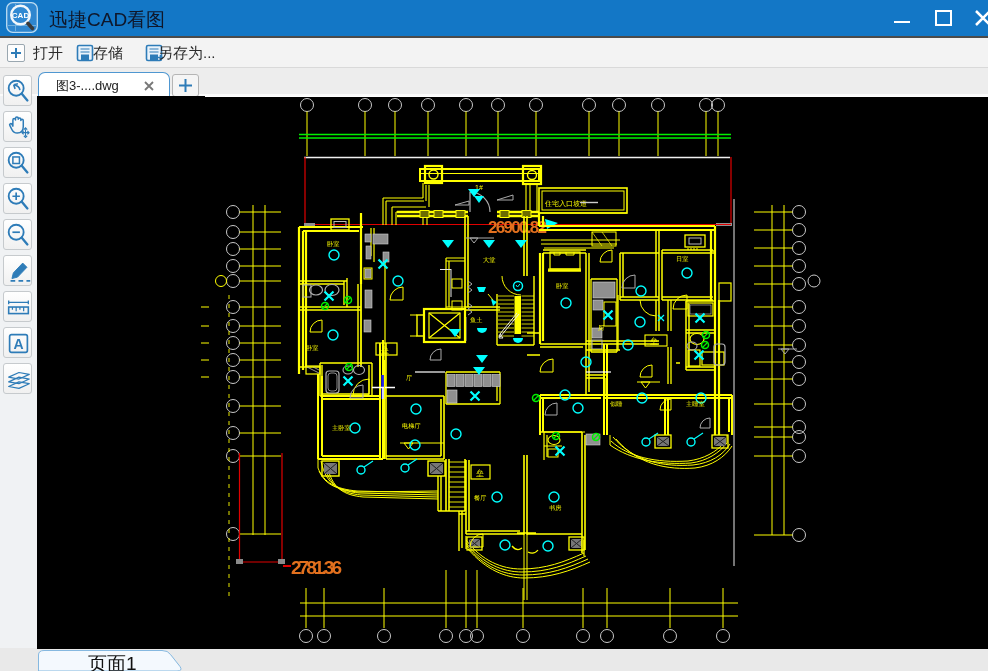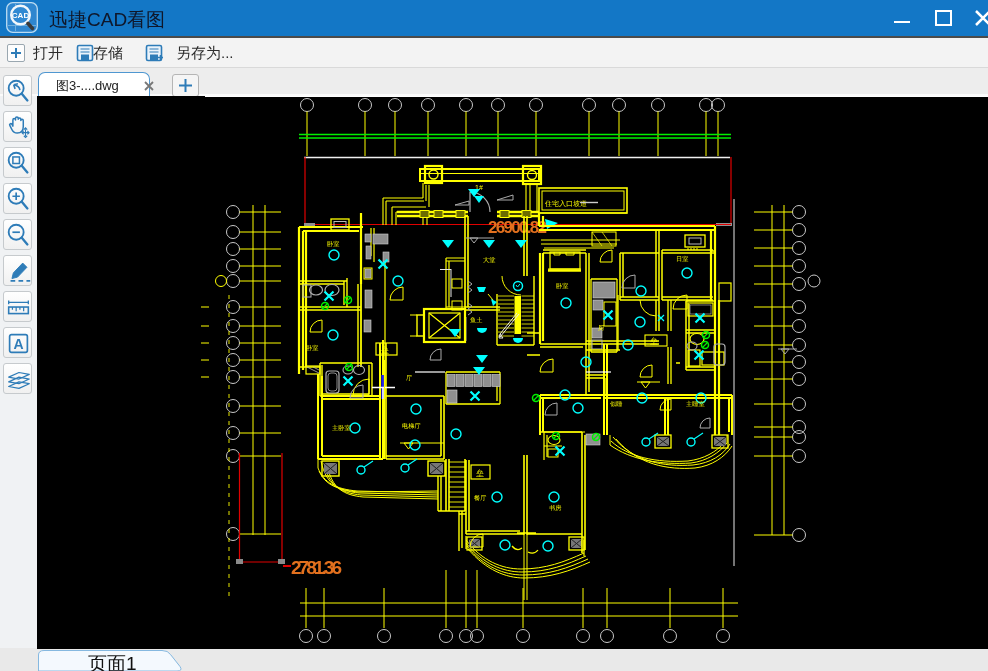--- a/index.html
+++ b/index.html
@@ -5,21 +5,21 @@
 html,body { width:988px; height:671px; overflow:hidden; font-family:"Liberation Sans", sans-serif; background:#e9e9e9; }
 #titlebar { position:absolute; left:0; top:0; width:988px; height:36px; background:#1377c6; }
 #titlesep { position:absolute; left:0; top:36px; width:988px; height:2px; background:#4b4b4b; }
 #logo { position:absolute; left:6px; top:2px; width:32px; height:31px; }
 #apptitle { position:absolute; left:49px; top:7px; color:#0f172a; font-size:19px; }
 .winbtn { position:absolute; top:0; height:36px; }
 #toolbar { position:absolute; left:0; top:38px; width:988px; height:30px; background:#f3f3f3; border-bottom:1px solid #d9d9d9; }
 .tbtext { position:absolute; top:6px; font-size:15px; color:#2b2b2b; }
 #plusbtn { position:absolute; left:7px; top:6px; width:18px; height:18px; border:1px solid #9aa7b0; border-radius:2px; background:#fdfdfd; }
 #tabbar { position:absolute; left:0; top:68px; width:988px; height:28px; background:#ededed; border-bottom:2px solid #fbfbfb; box-sizing:content-box; height:26px; }
-#tab1 { position:absolute; left:38px; top:72px; width:112px; height:27px; background:#ffffff; border:1px solid #4f97d1; border-bottom:none; border-radius:7px 7px 0 0; font-size:13px; color:#222; }
+#tab1 { position:absolute; left:38px; top:72px; width:132px; height:27px; background:#ffffff; border:1px solid #4f97d1; border-bottom:none; border-radius:7px 7px 0 0; font-size:13px; color:#222; }
 #tabplus { position:absolute; left:172px; top:74px; width:27px; height:23px; background:#f5f5f5; border:1px solid #b5b5b5; border-radius:3px; }
 #sidebar { position:absolute; left:0; top:96px; width:37px; height:552px; background:#f0f2f4; }
 .sbtn { position:absolute; left:3px; width:29px; height:31px; background:linear-gradient(#ffffff,#f0f0f0); border:1px solid #c6cacd; border-radius:3px; }
 #canvas { position:absolute; left:37px; top:96px; width:951px; height:553px; background:#000000; }
 #statusbar { position:absolute; left:0; top:649px; width:988px; height:22px; background:#e9e9e9; }
 #pagetab { position:absolute; left:38px; top:649px; width:148px; height:22px; }
 #pagetext { position:absolute; left:88px; top:651px; font-size:19px; color:#111; }
 </style></head>
 <body>
 <div id="titlebar"></div>
@@ -51,21 +51,21 @@
       <path d="M4.5,5 h9 M4.5,8 h9" stroke="#2e7cb8" stroke-width="1.2"></path>
       <rect x="5" y="10.5" width="8" height="6" fill="#2e7cb8"></rect>
     </svg>
   <div class="tbtext" style="left:93px">存储</div>
   <svg style="position:absolute;left:145px;top:6px" width="19" height="18">
       <rect x="1.5" y="1.5" width="15" height="15" rx="1.5" fill="#eaf3fb" stroke="#2e7cb8" stroke-width="1.6"></rect>
       <path d="M4.5,5 h9 M4.5,8 h9" stroke="#2e7cb8" stroke-width="1.2"></path>
       <rect x="5" y="10.5" width="8" height="6" fill="#2e7cb8"></rect>
       <path d="M13,13.5 h5 M15.5,11 v5" stroke="#2e7cb8" stroke-width="1.6"></path>
     </svg>
-  <div class="tbtext" style="left:176px">另存为...</div>
+  <div class="tbtext" style="left:158px">另存为...</div>
 </div>
 <div id="tabbar"></div>
 <div id="tab1">
     <span style="position:absolute;left:17px;top:4px">图3-....dwg</span>
   <svg style="position:absolute;left:104px;top:7px" width="12" height="12">
       <path d="M2,2 L10,10 M10,2 L2,10" stroke="#777" stroke-width="1.8"></path>
     </svg>
   </div>
 <div id="tabplus"><svg width="25" height="21">
       <path d="M12.5,4 V17 M6,10.5 H19" stroke="#2e7cb8" stroke-width="2"></path>

